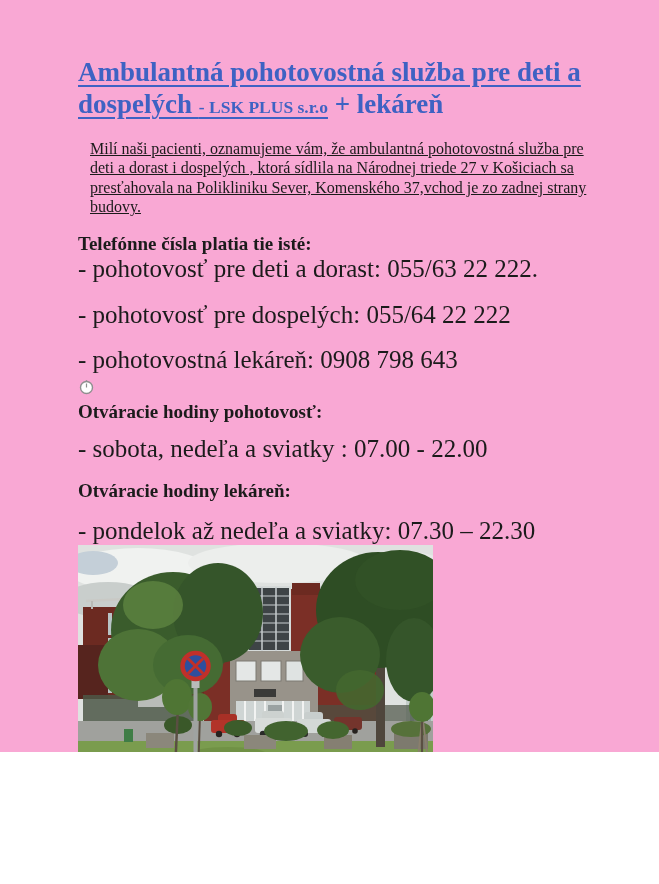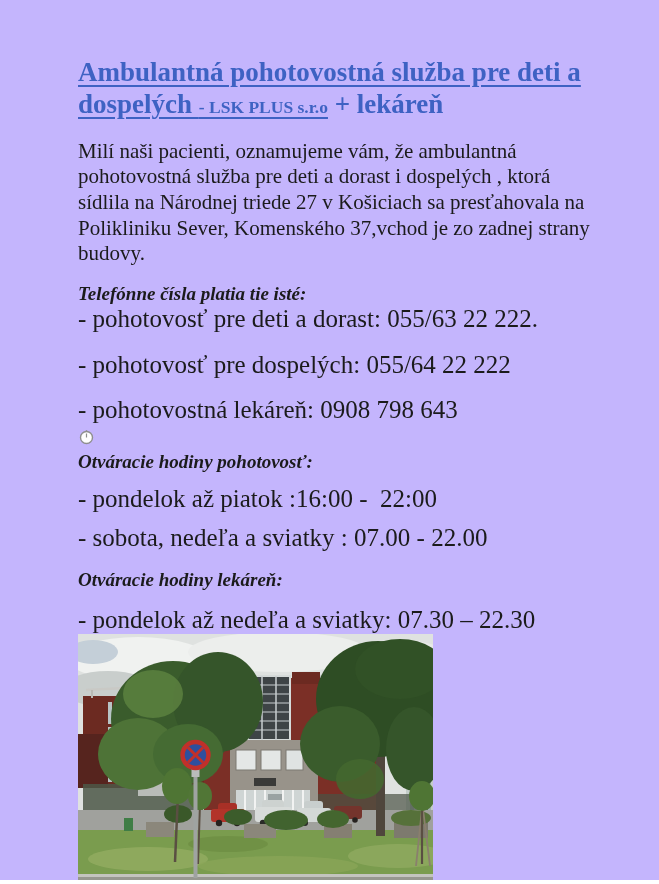--- a/index.html
+++ b/index.html
@@ -1,30 +1,30 @@
 <!DOCTYPE html>
 <html><head>
 <meta charset="utf-8">
 <style>
   html,body{margin:0;padding:0;background:#ffffff;}
   .page{
-    width:659px;height:880px;box-sizing:border-box;
+    width:659px;height:752px;box-sizing:border-box;
     padding:56px 60px 0 78px;
     font-family:"Liberation Serif", serif;
-    color:#1b1b1b;background:#c4b5fd;overflow:hidden;
+    color:#1b1b1b;background:#f9a8d4;overflow:hidden;
   }
   h1{
     margin:0 0 18px 0;font-size:27px;line-height:1.2;font-weight:bold;
     color:#3e62c3;max-width:520px;
   }
   .title-link{color:#3e62c3;text-decoration:underline;text-decoration-thickness:2px;text-underline-offset:4px;cursor:pointer;}
   .title-org{font-size:17.5px;}
   .title-suffix{text-decoration:none;}
-  .intro{font-size:21px;line-height:1.22;margin:0 0 16px 0;max-width:520px;}
-  .b-head{font-size:19px;font-weight:bold;margin:0;font-style:italic;}
+  .intro{font-size:16px;line-height:1.22;margin:0 0 16px 12px;max-width:520px;text-decoration:underline;}
+  .b-head{font-size:19px;font-weight:bold;margin:0;}
   .item{font-size:25px;margin:0;white-space:pre-wrap;}
   .phones .item{margin:12px 0 17px 0;}
   .phones .item.first{margin:0 0 18px 0;}
   .phones .item.last{margin:10px 0 4px 0;}
   .clock-line{height:17px;margin:0 0 6px 0;}
   .hours-e .b-head{margin:0 0 12px 0;}
   .hours-e .item{margin:0 0 11px 0;}
   .hours-e .item.last{margin:0 0 17px 0;}
   .hours-p .b-head{margin:17px 0 15px 0;}
   .hours-p .item{margin:0 0 0 0;}
@@ -52,21 +52,20 @@
   <div class="clock-line">
     <svg width="17" height="17" viewBox="0 0 17 17">
       <circle cx="8.5" cy="9.5" r="6" fill="#fefefe" stroke="#8f8f8f" stroke-width="1.4"></circle>
       <line x1="8.5" y1="9.5" x2="8.5" y2="5.5" stroke="#8f8f8f" stroke-width="1.2"></line>
       <line x1="8.5" y1="2.2" x2="8.5" y2="3.2" stroke="#8f8f8f" stroke-width="1.4"></line>
     </svg>
   </div>
 
   <div class="hours-e">
     <p class="b-head">Otváracie hodiny pohotovosť:</p>
-    <p class="item">- pondelok až piatok :16:00 -  22:00</p>
     <p class="item last">- sobota, nedeľa a sviatky : 07.00 - 22.00</p>
   </div>
 
   <div class="hours-p">
     <p class="b-head">Otváracie hodiny lekáreň:</p>
     <p class="item">- pondelok až nedeľa a sviatky: 07.30 – 22.30</p>
   </div>
 
   <div class="photo-wrap">
     <svg width="355" height="260" viewBox="0 0 355 260">

